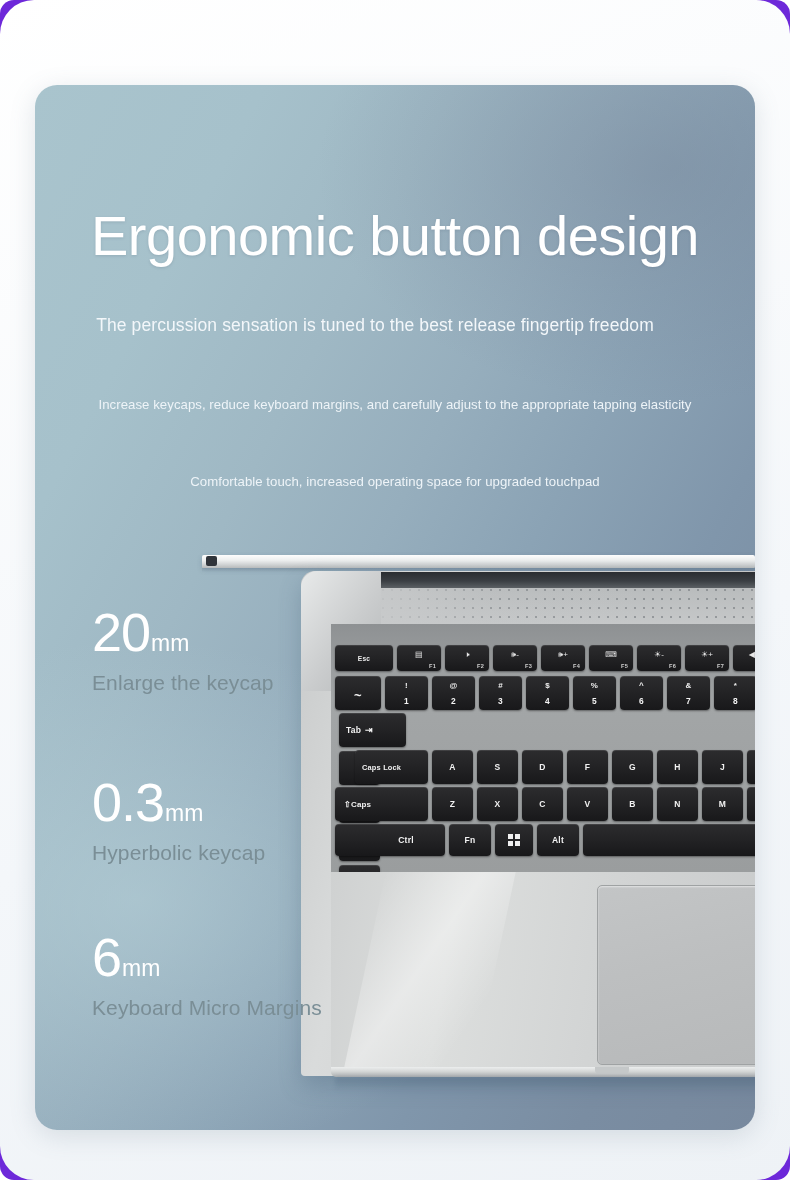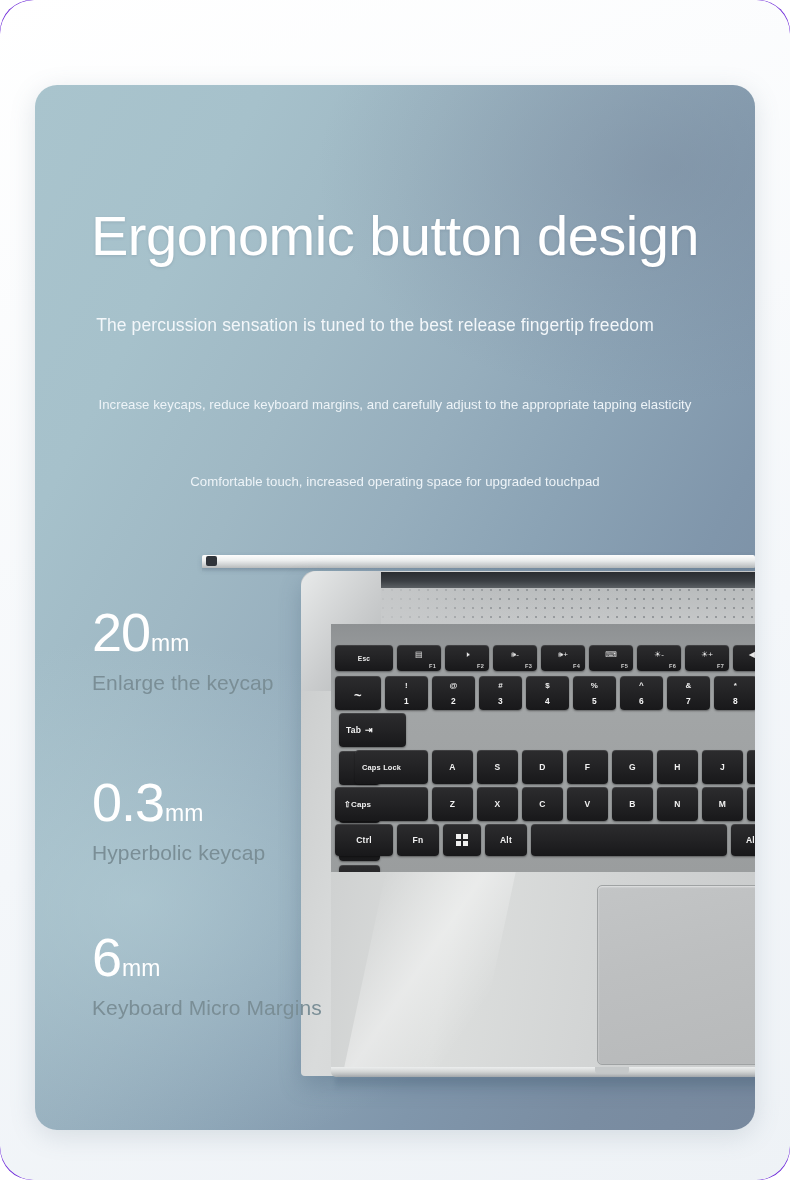--- a/index.html
+++ b/index.html
@@ -13,21 +13,21 @@
     font-family: "Liberation Sans", sans-serif;
     overflow: hidden;
   }
 
   
   #page {
     position: relative;
     width: 790px;
     height: 1180px;
     background: #6d28d9;
-    border-radius: 32px;
+    border-radius: 14px;
     overflow: hidden;
   }
   .page-bg-tint {
     position: absolute;
     inset: 0;
     background: linear-gradient(160deg, #ffffff 0%, #f4f7fa 60%, #eef2f6 100%);
     border-radius: 34px;
   }
 
   
@@ -332,21 +332,21 @@
   }
 
   
   .row-z { top: 702px; left: 300px; }
   .row-z .key { height: 34px; width: 41px; }
   .row-z .key.shift { width: 84px; justify-content: flex-start; padding-left: 9px; font-size: 8px; }
 
   
   .row-b { top: 739px; left: 300px; }
   .row-b .key { height: 32px; width: 42px; }
-  .row-b .key.ctrl { width: 58px; }
+  .row-b .key.ctrl { width: 78px; padding-left: 32px; }
   .row-b .key.space { width: 196px; }
   .row-b .key.winkey { width: 38px; }
 
   .win-glyph {
     display: grid;
     grid-template-columns: 5px 5px;
     grid-template-rows: 5px 5px;
     gap: 1.5px;
   }
   .win-glyph i { background: #f0f0f0; display: block; }

